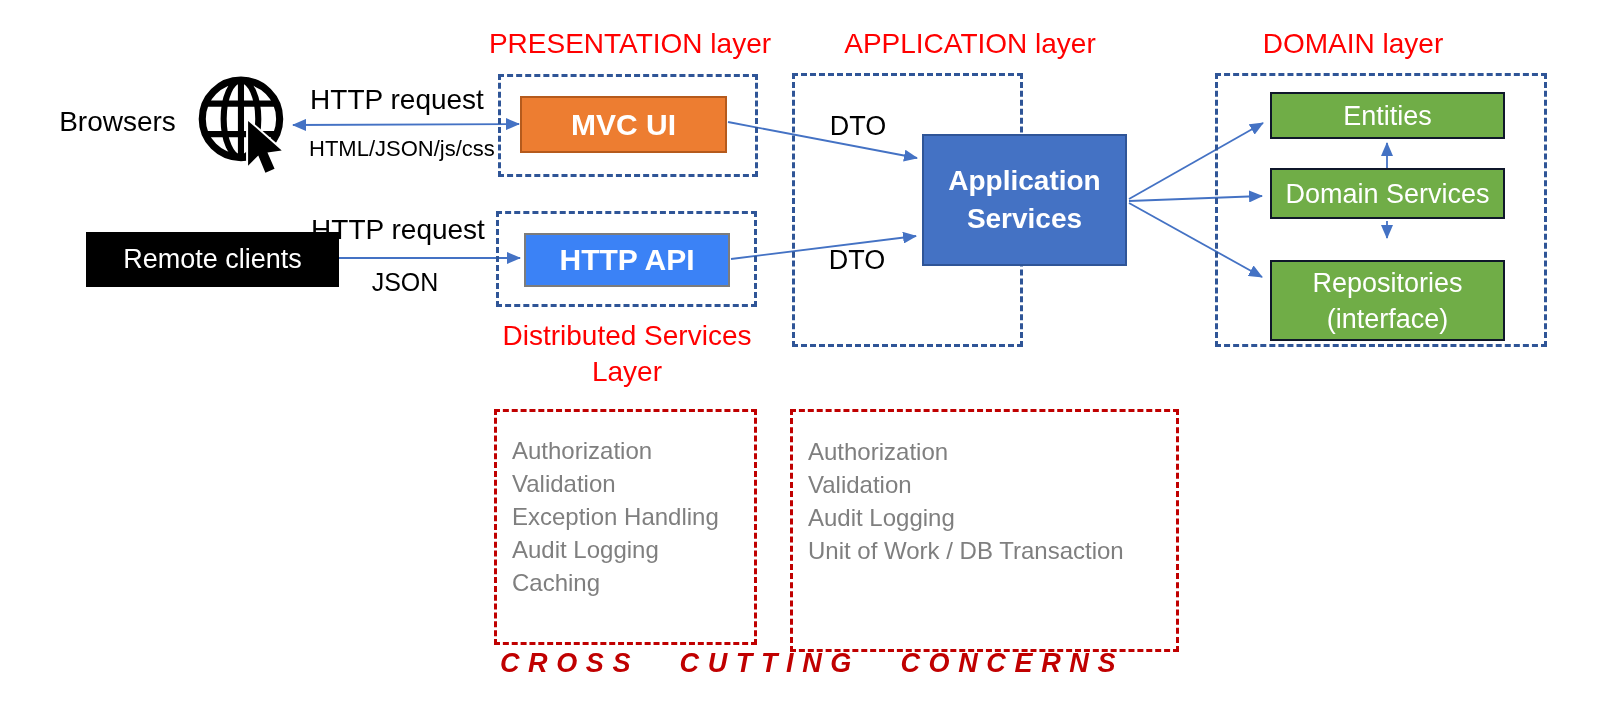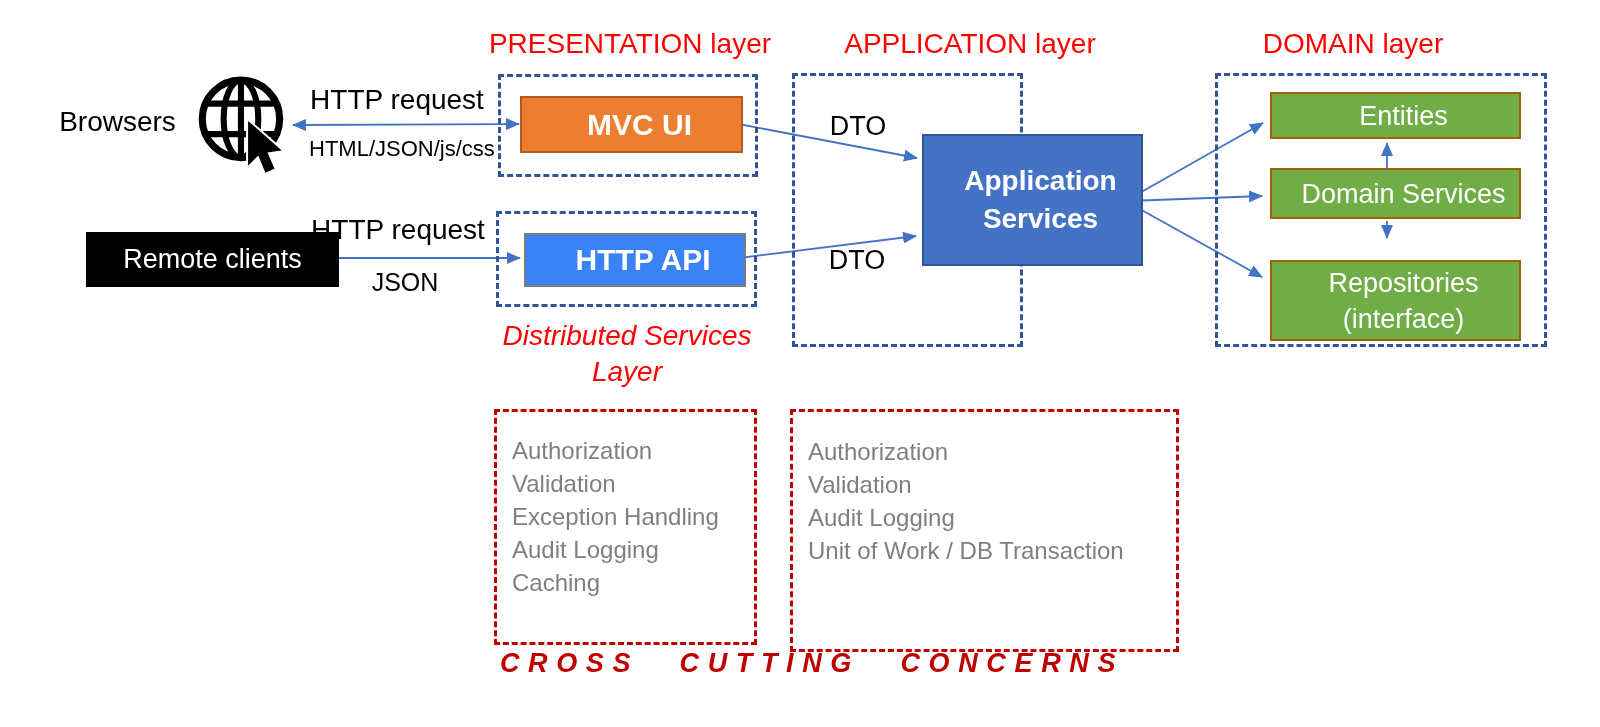--- a/index.html
+++ b/index.html
@@ -6,25 +6,25 @@
   .canvas{
     position:relative;width:1600px;height:727px;background:#ffffff;
     font-family:"Liberation Sans",sans-serif;overflow:hidden;
   }
   .abs{position:absolute;}
   
   .dashed-blue{border:3px dashed #2F5597;background:transparent;}
   .dashed-red{border:3px dashed #C00000;background:transparent;}
   
   .shape{display:flex;align-items:center;justify-content:center;text-align:center;
-         color:#ffffff;white-space:pre-line;padding-left:16px;}
+         color:#ffffff;white-space:pre-line;}
   .orange{background:#ED7D31;border:2px solid #B55A1C;font-weight:bold;font-size:30px;}
   .grayb{background:#3b82f6;border:2px solid #7C7C7C;font-weight:bold;font-size:30px;}
   .blueb{background:#4472C4;border:2px solid #2F5597;font-weight:bold;font-size:28px;line-height:38px;}
-  .greenb{background:#70AD47;border:2px solid #a16207;font-size:27px;line-height:36px;}
+  .greenb{background:#70AD47;border:2px solid #0f172a;font-size:27px;line-height:36px;}
   .blackb{background:#000000;color:#fff;display:flex;align-items:center;justify-content:center;font-size:27px;}
   
   .red-label{color:#FF0000;font-size:28px;text-align:center;white-space:pre-line;line-height:36px;}
   .black-label{color:#000000;text-align:center;}
   .gray-list{color:#7F7F7F;font-size:24px;line-height:33px;white-space:nowrap;}
   .cross{color:#C00000;font-size:27px;font-weight:bold;font-style:italic;
          letter-spacing:0.32em;word-spacing:0.9em;text-align:center;}
   svg{display:block;}
   .connectors{position:absolute;left:0;top:0;pointer-events:none;}
 </style>
@@ -83,21 +83,21 @@
   <div class="abs black-label" style="left:315px;top:268px;width:180px;font-size:25px;">JSON</div>
   <div class="abs black-label" style="left:823px;top:111px;width:70px;font-size:27px;">DTO</div>
   <div class="abs black-label" style="left:822px;top:245px;width:70px;font-size:27px;">DTO</div>
 
   <div class="abs dashed-blue" style="left:498px;top:74px;width:254px;height:97px;"></div>
   <div class="abs shape orange" style="left:520px;top:96px;width:203px;height:53px;">MVC UI</div>
 
   <div class="abs dashed-blue" style="left:496px;top:211px;width:255px;height:90px;"></div>
   <div class="abs shape grayb" style="left:524px;top:233px;width:202px;height:50px;">HTTP API</div>
 
-  <div class="abs red-label" style="left:457px;top:318px;width:340px;font-style:italic;">Distributed Services
+  <div class="abs red-label" style="left:457px;top:318px;width:340px;">Distributed Services
 Layer</div>
 
   <div class="abs dashed-blue" style="left:792px;top:73px;width:225px;height:268px;"></div>
   <div class="abs shape blueb" style="left:922px;top:134px;width:201px;height:128px;">Application
 Services</div>
 
   <div class="abs dashed-blue" style="left:1215px;top:73px;width:326px;height:268px;"></div>
   <div class="abs shape greenb" style="left:1270px;top:92px;width:231px;height:43px;">Entities</div>
   <div class="abs shape greenb" style="left:1270px;top:168px;width:231px;height:47px;">Domain Services</div>
   <div class="abs shape greenb" style="left:1270px;top:241px;width:231px;height:77px;margin-top:19px;">Repositories

